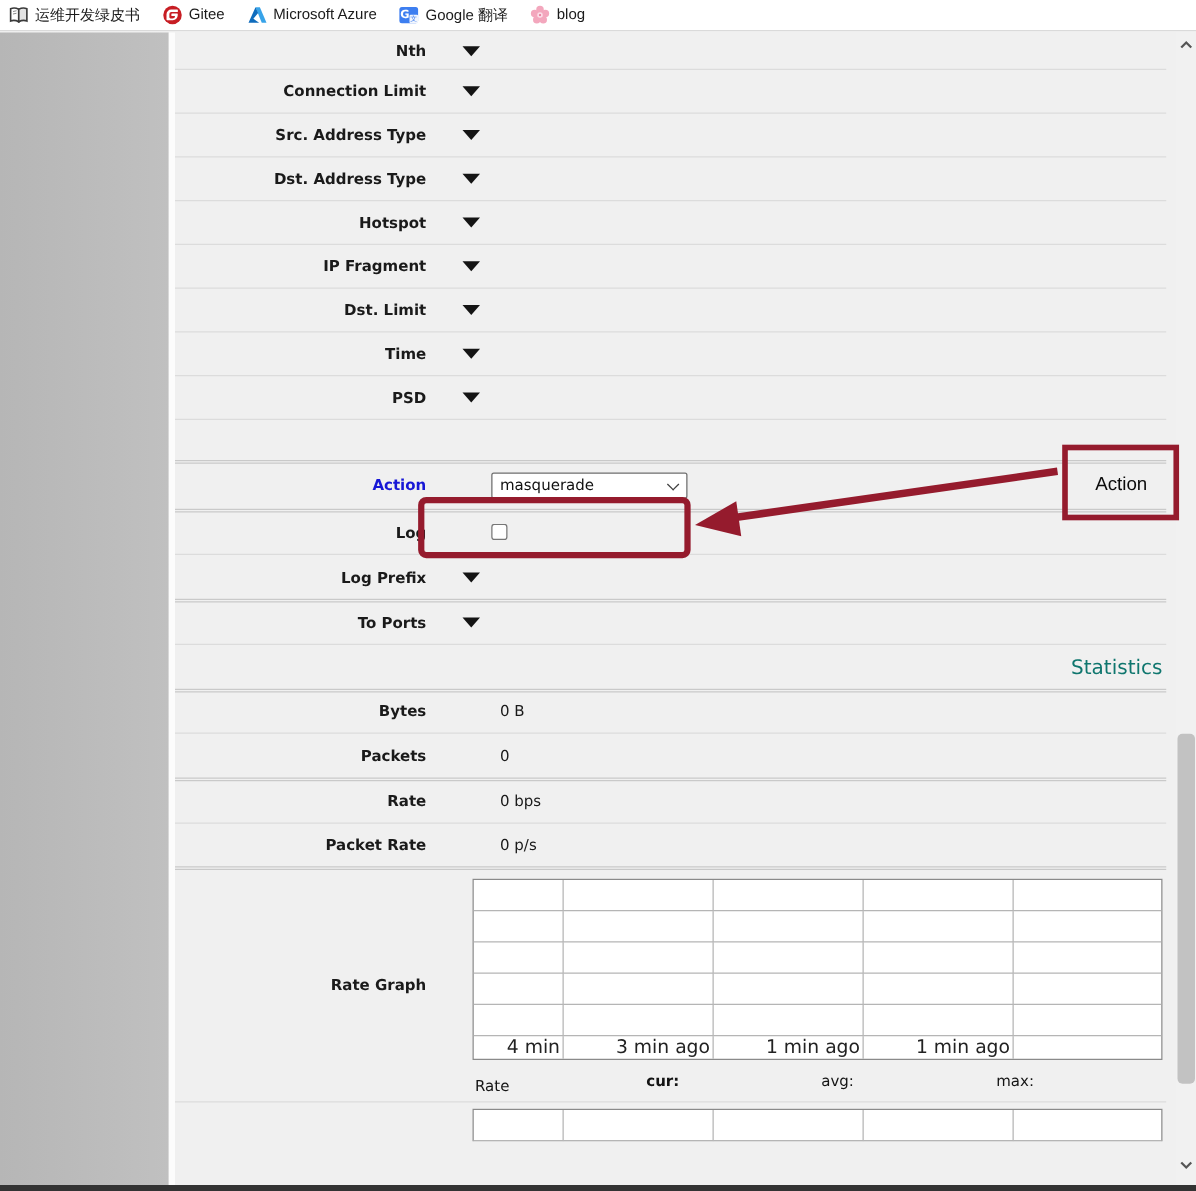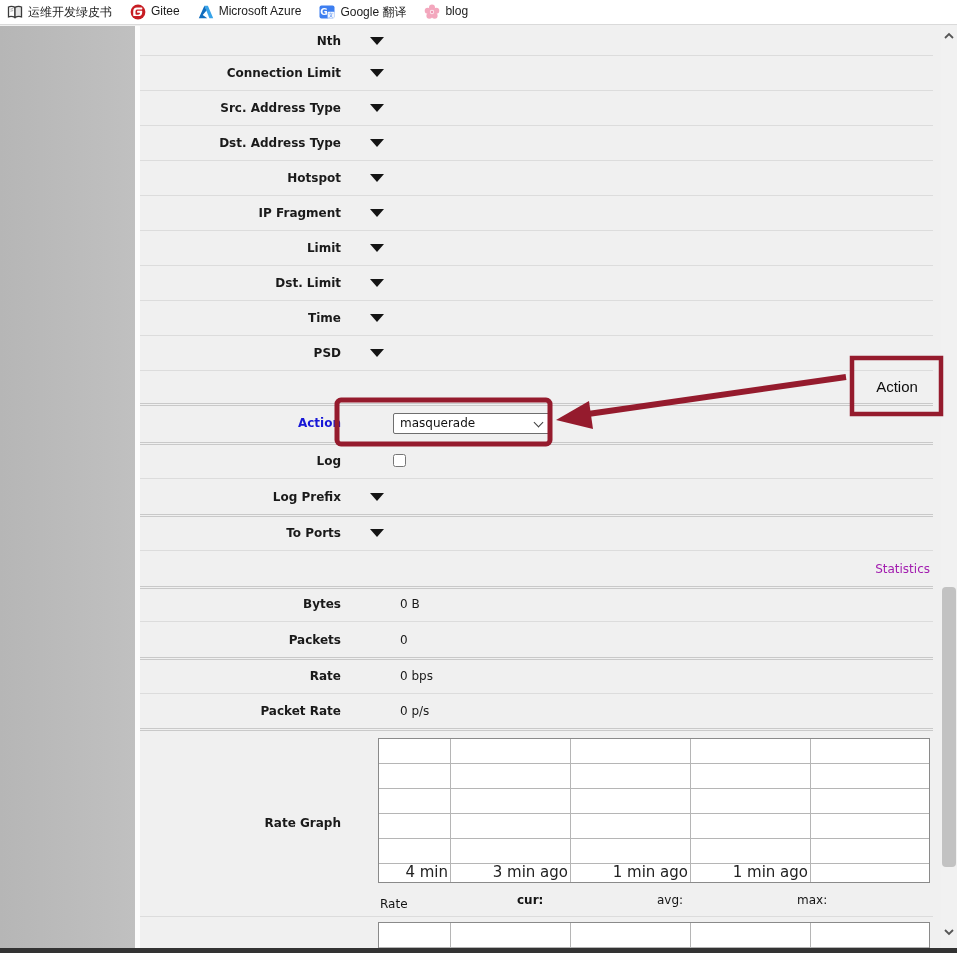--- a/index.html
+++ b/index.html
@@ -48,21 +48,21 @@
   select.action-select { -webkit-appearance:none; appearance:none;
     width:157px; height:21px; background:#ffffff; border:1px solid #6e6e6e;
     font-family:"DejaVu Sans", sans-serif; font-size:12px; color:#111;
     padding:0 16px 1px 6px; border-radius:2px; }
   .select-wrap::after { content:""; position:absolute; right:8px; top:6px;
     width:6px; height:6px; border-right:1.7px solid #3f3f3f;
     border-bottom:1.7px solid #3f3f3f; transform:rotate(45deg); pointer-events:none; }
 
   input.log-check { margin-left:39px; width:13px; height:13px; cursor:pointer; }
 
-  .stats-heading { justify-content:flex-end; font-size:12px; color:#a21caf;
+  .stats-heading { justify-content:flex-end; font-size:16px; color:#0f766e;
     padding-right:3px; font-family:"DejaVu Sans", sans-serif; }
 
   
   .graph-row .lbl { position:absolute; left:0; top:50%; transform:translateY(-50%); }
   .graph { position:absolute; left:238px; background:#ffffff;
     border:1px solid #8a8a8a; width:552px; }
   .graph-1 { top:9px; }
   .graph-2 { top:5px; }
   .g-row { display:flex; height:25px; }
   .g-row.lbl-row { height:18px; }
@@ -162,24 +162,20 @@
   <div class="row" style="height:35px">
     <span class="lbl">Dst. Address Type</span>
     <span class="tri"></span>
   </div>
   <div class="row" style="height:35px">
     <span class="lbl">Hotspot</span>
     <span class="tri"></span>
   </div>
   <div class="row" style="height:35px">
     <span class="lbl">IP Fragment</span>
-    <span class="tri"></span>
-  </div>
-  <div class="row" style="height:35px">
-    <span class="lbl">Limit</span>
     <span class="tri"></span>
   </div>
   <div class="row" style="height:35px">
     <span class="lbl">Dst. Limit</span>
     <span class="tri"></span>
   </div>
   <div class="row" style="height:35px">
     <span class="lbl">Time</span>
     <span class="tri"></span>
   </div>

